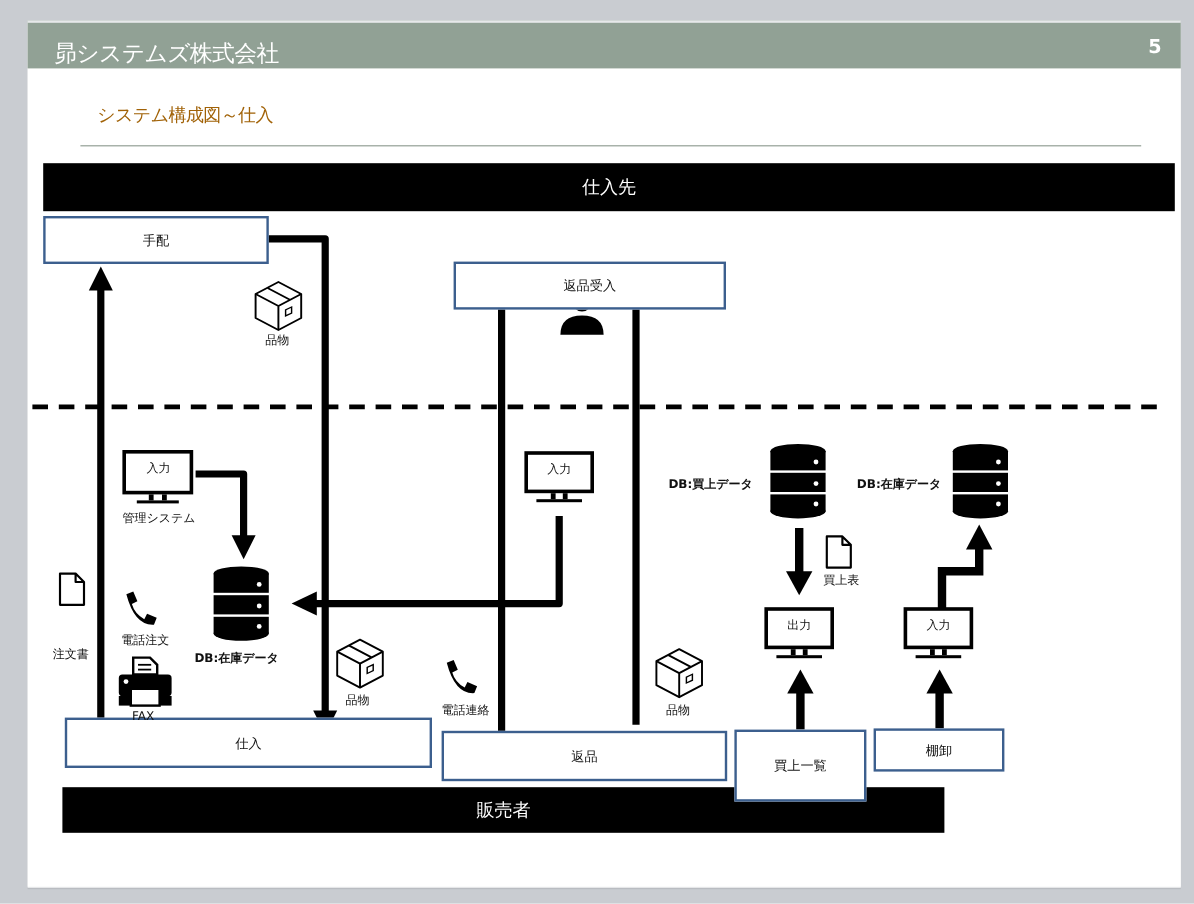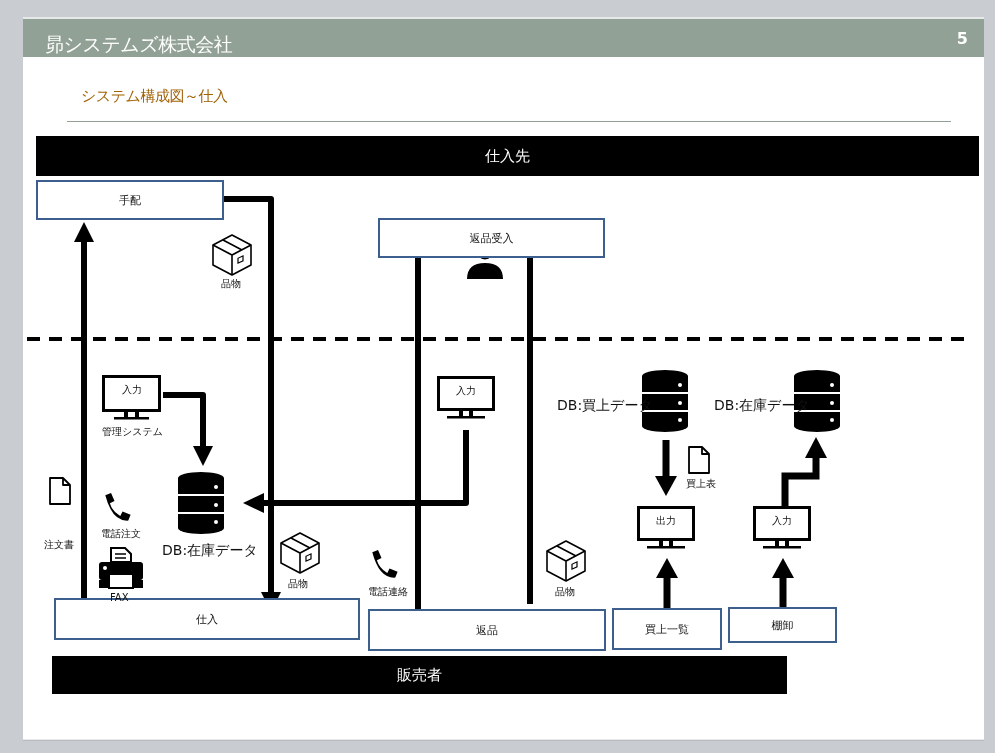--- a/index.html
+++ b/index.html
@@ -30,21 +30,21 @@
   }
   .band {
     position: absolute; background: #000; color: #fff; font-size: 15px;
     display: flex; align-items: center; justify-content: center;
   }
   .box {
     position: absolute; background: #fff; border: 2px solid #3c5f8e; box-sizing: border-box;
     display: flex; align-items: center; justify-content: center; font-size: 11px; color: #111;
   }
   .lbl { position: absolute; font-size: 10px; color: #111; white-space: nowrap; }
-  .lbl.bold { font-weight: normal; font-size: 14px; }
+  .lbl.bold { font-weight: bold; font-size: 10px; }
   .monitor-text {
     position: absolute; font-size: 10px; color: #111; text-align: center; width: 40px;
   }
   svg.layer { position: absolute; left: 0; top: 0; }
 </style>
 </head>
 <body>
 
 <div class="slide">
   <div class="header">
@@ -217,21 +217,21 @@
       <rect x="32" y="35" width="4" height="5" fill="#000"></rect>
     <rect x="10" y="40" width="38" height="2.5" fill="#000"></rect>
   </g>
 </svg>
 
 <div class="box" style="left:36px;top:180px;width:188px;height:40px;">手配</div>
 <div class="box" style="left:378px;top:180px;width:227px;height:40px;margin-top:38px;">返品受入</div>
 
 <div class="box" style="left:54px;top:598px;width:306px;height:42px;">仕入</div>
 <div class="box" style="left:368px;top:609px;width:238px;height:42px;">返品</div>
-<div class="box" style="left:612px;top:608px;width:110px;height:42px;text-align:center;">買上一覧</div>
+<div class="box" style="left:612px;top:608px;width:110px;height:60px;text-align:center;">買上一覧</div>
 <div class="box" style="left:728px;top:607px;width:109px;height:36px;">棚卸</div>
 
 <div class="monitor-text" style="left:112px;top:383px;">入力</div>
 <div class="monitor-text" style="left:446px;top:384px;">入力</div>
 <div class="monitor-text" style="left:646px;top:514px;">出力</div>
 <div class="monitor-text" style="left:762px;top:514px;">入力</div>
 <div class="lbl" style="left:102px;top:425px;">管理システム</div>
 
 <div class="lbl bold" style="left:162px;top:542px;">DB:在庫データ</div>
 <div class="lbl bold" style="left:557px;top:397px;">DB:買上データ</div>

